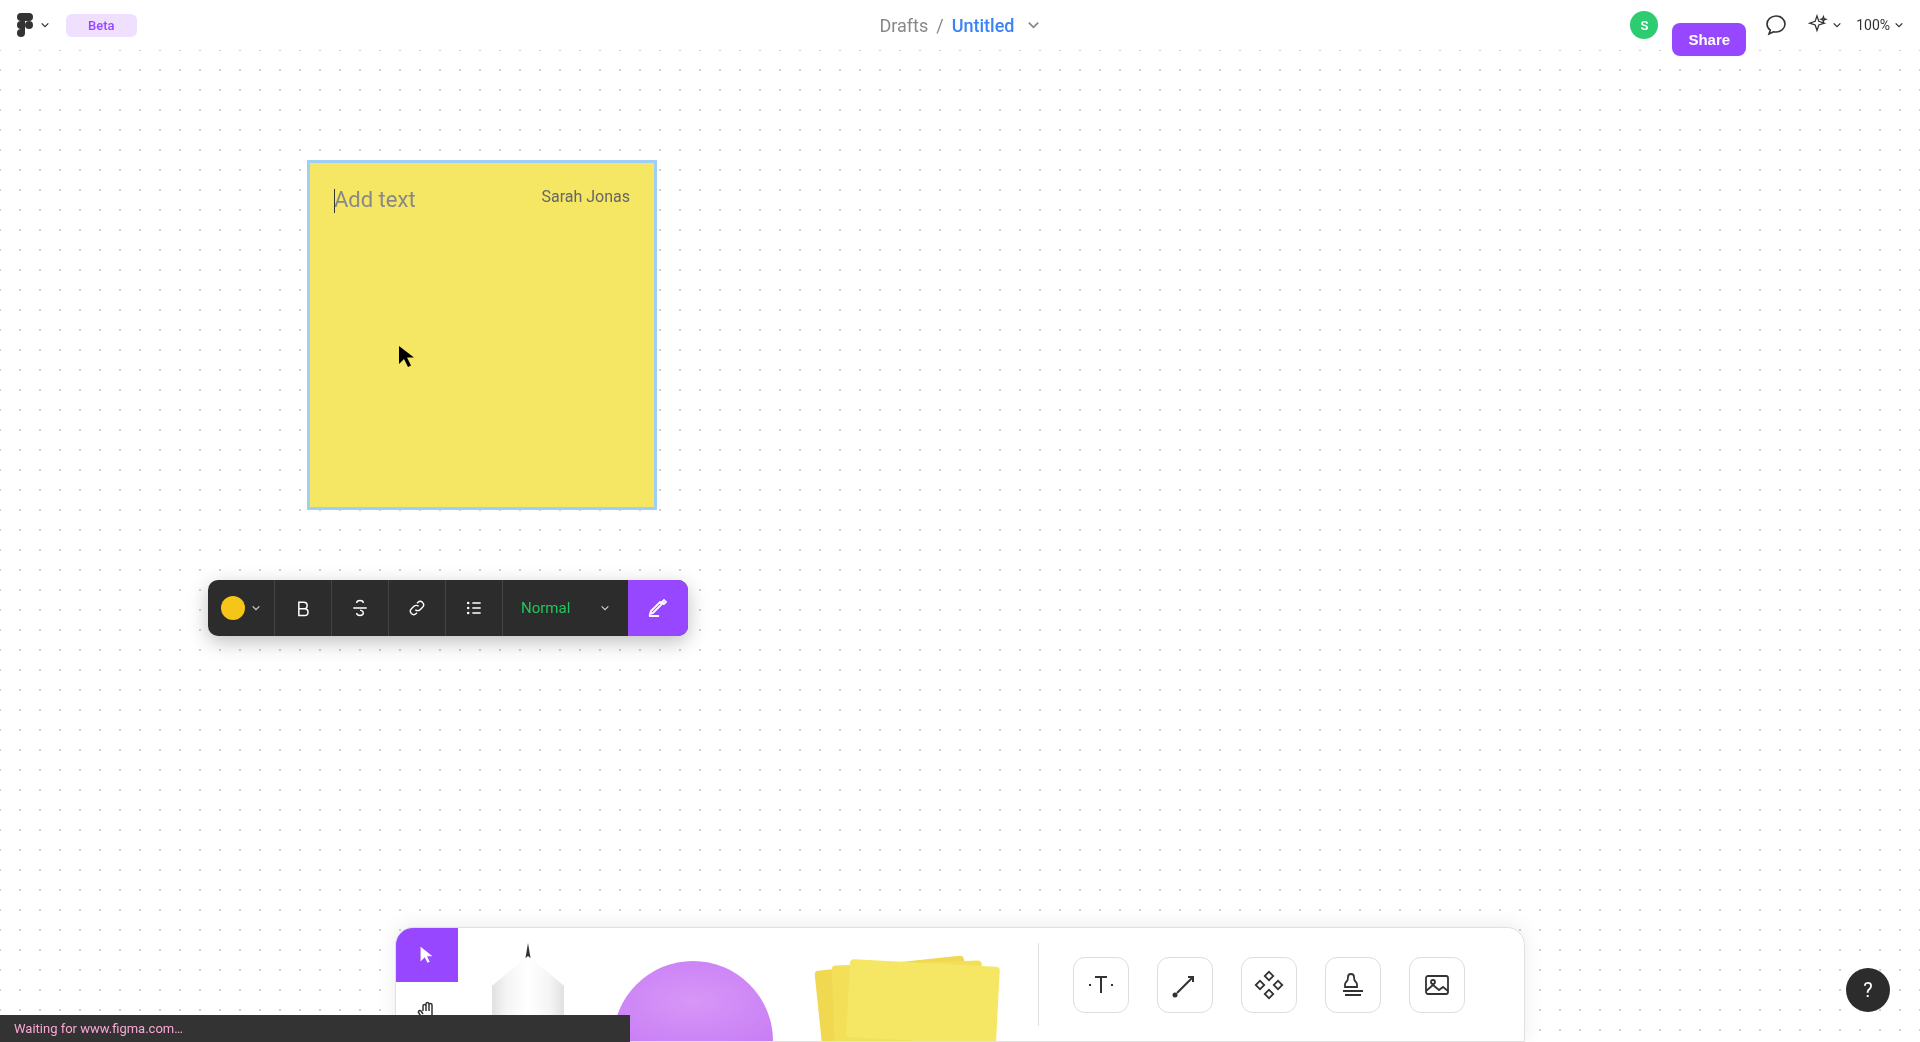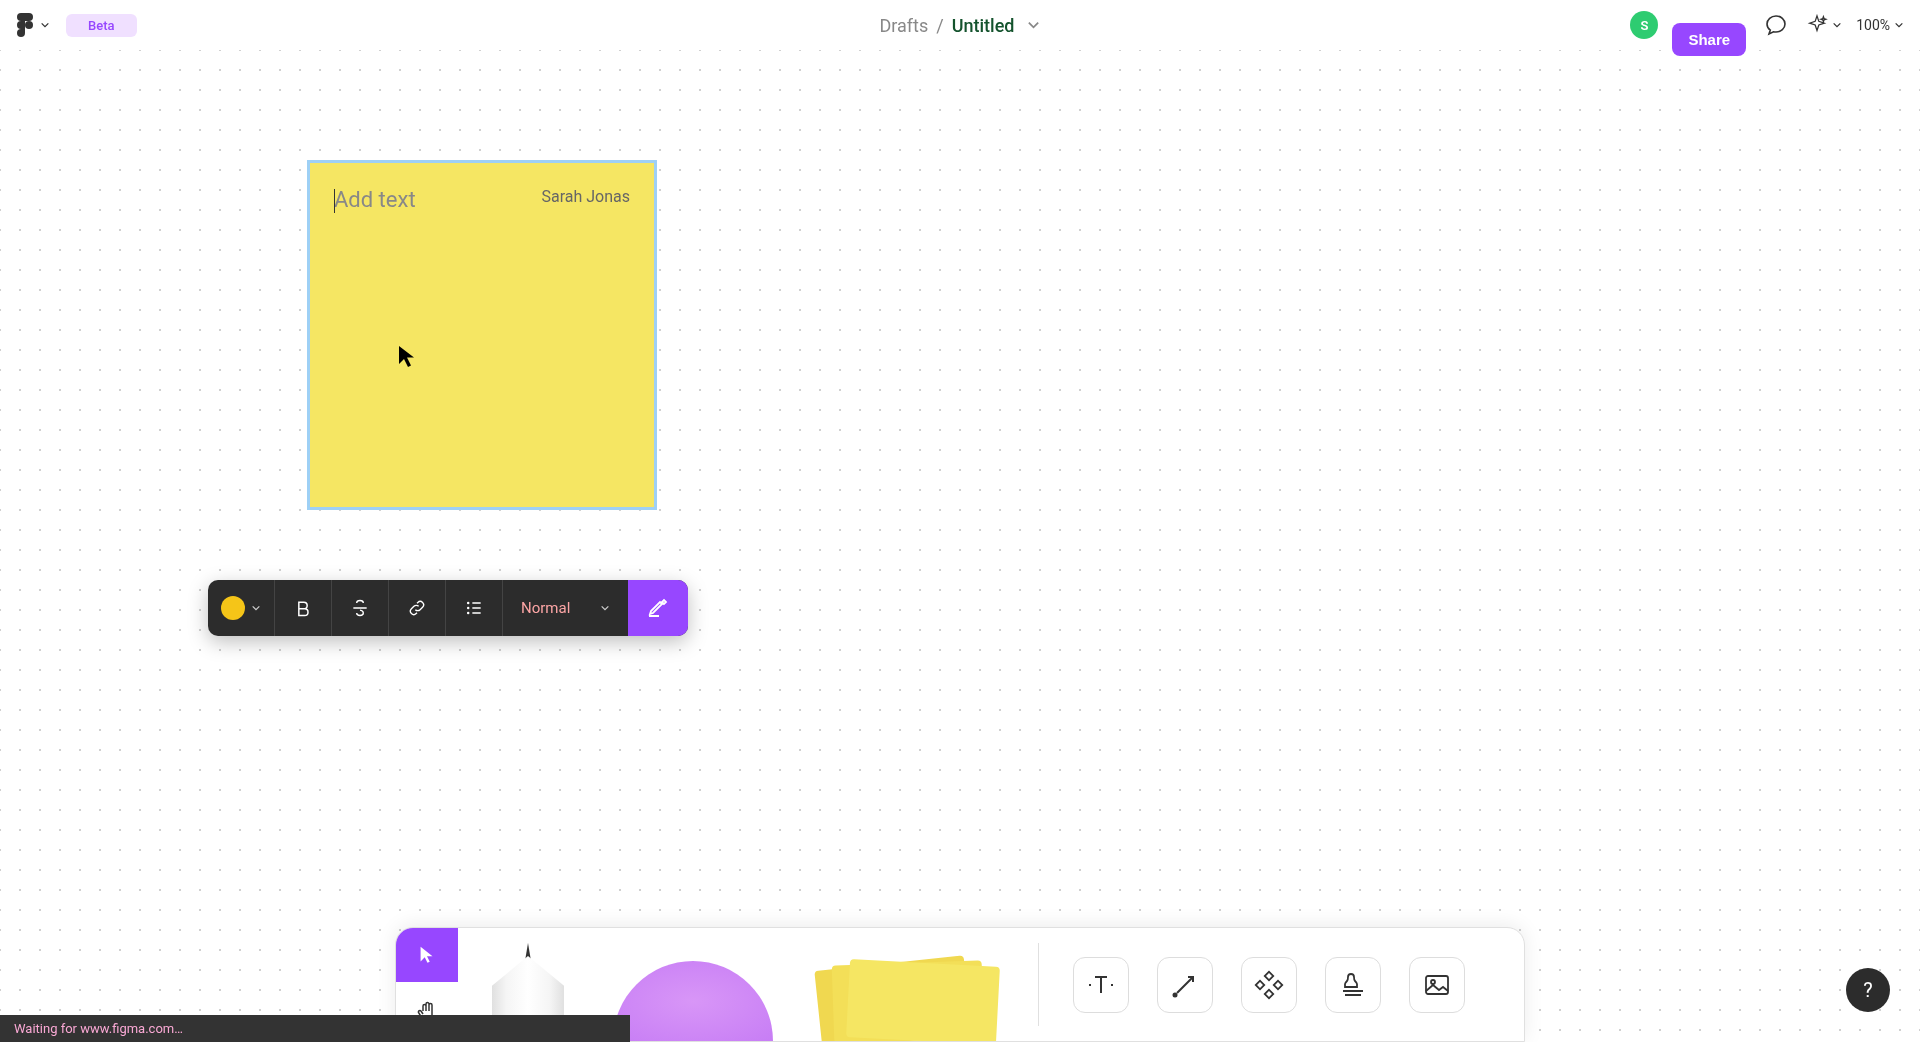--- a/index.html
+++ b/index.html
@@ -72,21 +72,21 @@
 
     .breadcrumb-part {
       color: #888;
     }
 
     .breadcrumb-separator {
       color: #888;
     }
 
     .breadcrumb-current {
-      color: #14532d;
+      color: #3b82f6;
       font-weight: 500;
     }
 
     .header-right {
       display: flex;
       align-items: center;
       gap: 14px;
     }
 
     .avatar {
@@ -238,21 +238,21 @@
       width: 1px;
       background: #444;
     }
 
     .toolbar-select {
       display: flex;
       align-items: center;
       gap: 30px;
       padding: 0 18px;
       cursor: pointer;
-      color: #fca5a5;
+      color: #22c55e;
       font-size: 15px;
     }
 
     .toolbar-btn-purple {
       width: 60px;
       background: #9747ff;
       display: flex;
       align-items: center;
       justify-content: center;
       cursor: pointer;

